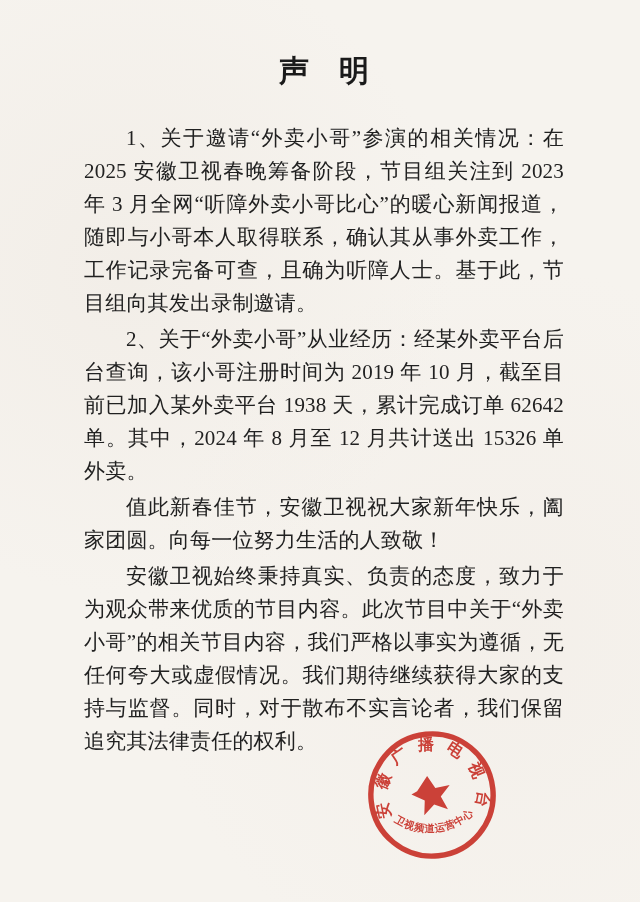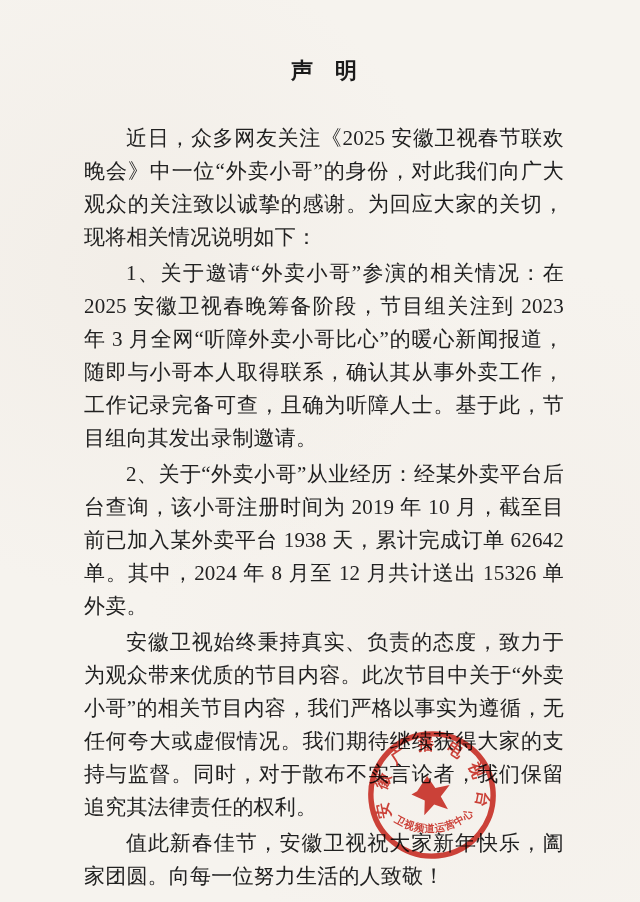--- a/index.html
+++ b/index.html
@@ -17,21 +17,21 @@
     background:
       radial-gradient(circle at 20% 30%, rgba(235,228,220,0.35), rgba(0,0,0,0) 40%),
       radial-gradient(circle at 80% 70%, rgba(238,231,224,0.3), rgba(0,0,0,0) 45%),
       #f6f3ee;
     color: #222;
     overflow: hidden;
   }
   .doc-title {
     margin: 0 0 36px 0;
     text-align: center;
-    font-size: 22px;
+    font-size: 30px;
     line-height: 30px;
     font-weight: bold;
     color: #1a1a1a;
   }
   .body-text p {
     margin: 0 0 3px 0;
     font-size: 21px;
     line-height: 33px;
     text-align: justify;
     text-indent: 2em;
@@ -57,25 +57,24 @@
   }
 </style>
 </head>
 <body>
 
 <div class="page">
 
   <h1 class="doc-title">声　明</h1>
 
   <div class="body-text">
-    <p>近日，众多网友关注《2025 安徽卫视春节联欢晚会》中一位“外卖小哥”的身份，对此我们向广大观众的关注致以诚挚的感谢。为回应大家的关切，现将相关情况说明如下：</p>
     <p>1、关于邀请“外卖小哥”参演的相关情况：在 2025 安徽卫视春晚筹备阶段，节目组关注到 2023 年 3 月全网“听障外卖小哥比心”的暖心新闻报道，随即与小哥本人取得联系，确认其从事外卖工作，工作记录完备可查，且确为听障人士。基于此，节目组向其发出录制邀请。</p>
     <p>2、关于“外卖小哥”从业经历：经某外卖平台后台查询，该小哥注册时间为 2019 年 10 月，截至目前已加入某外卖平台 1938 天，累计完成订单 62642 单。其中，2024 年 8 月至 12 月共计送出 15326 单外卖。</p>
+    <p>值此新春佳节，安徽卫视祝大家新年快乐，阖家团圆。向每一位努力生活的人致敬！</p>
     <p>安徽卫视始终秉持真实、负责的态度，致力于为观众带来优质的节目内容。此次节目中关于“外卖小哥”的相关节目内容，我们严格以事实为遵循，无任何夸大或虚假情况。我们期待继续获得大家的支持与监督。同时，对于散布不实言论者，我们保留追究其法律责任的权利。</p>
-    <p>值此新春佳节，安徽卫视祝大家新年快乐，阖家团圆。向每一位努力生活的人致敬！</p>
   </div>
 
   <svg class="seal" viewBox="0 0 140 140" aria-hidden="true">
     <defs>
       <path id="sealArc" d="M 28.3 89.4 A 46 46 0 1 1 111.7 89.4" fill="none"></path>
       <path id="sealBottom" d="M 28 92 A 65 65 0 0 0 112 92" fill="none"></path>
     </defs>
     <g transform="rotate(-6 70 70)">
       <circle cx="70" cy="70" r="62" stroke-width="5.5"></circle>
       <polygon points="67.1,50.2 74.1,63.2 88.9,61.8 78.7,72.5 84.6,86.1 71.2,79.7 60.1,89.5 62.1,74.9 49.3,67.4 55.4,64.7"></polygon>

